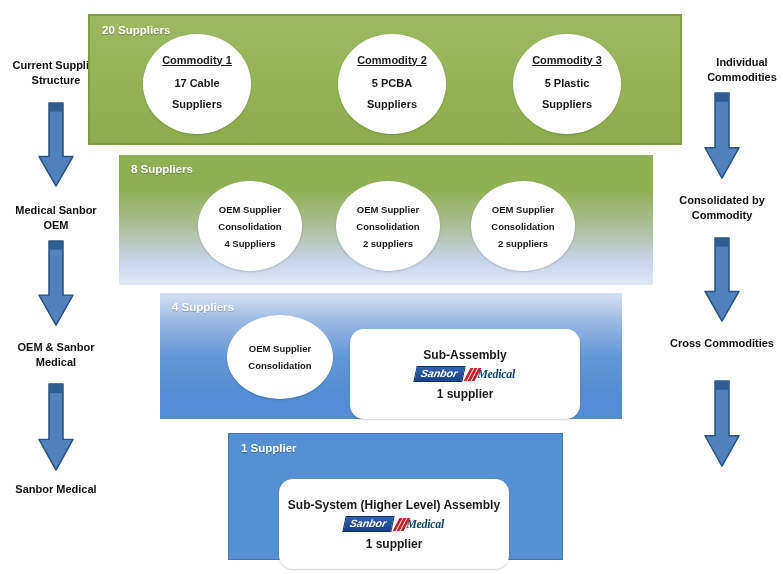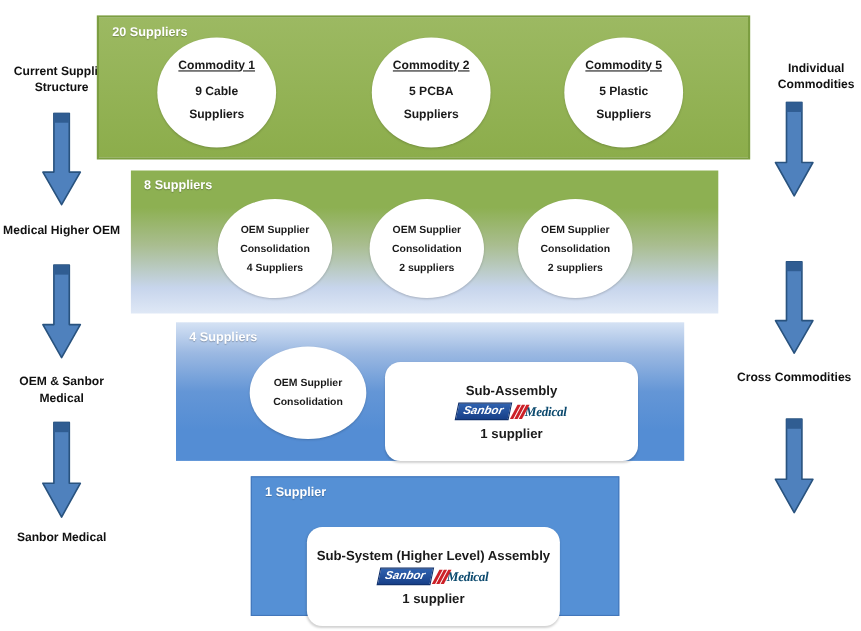--- a/index.html
+++ b/index.html
@@ -75,21 +75,21 @@
 
 <div class="canvas">
 
   <div class="side-label" style="left:2px;top:58px;width:108px">Current Supplier Structure</div>
 
   <svg class="arrow" style="left:36px;top:102px;height:86px" viewBox="0 0 40 90" preserveAspectRatio="none">
     <path d="M13,1 H27 V57 H37 L20,88 L3,57 H13 Z" fill="#4f81bd" stroke="#29537f" stroke-width="1.5" stroke-linejoin="round"></path>
     <rect x="13" y="1" width="14" height="9" fill="#305d92"></rect>
   </svg>
 
-  <div class="side-label" style="left:2px;top:203px;width:108px">Medical Higher OEM</div>
+  <div class="side-label" style="left:2px;top:203px;width:108px">Medical Sanbor OEM</div>
 
   <svg class="arrow" style="left:36px;top:240px;height:87px" viewBox="0 0 40 90" preserveAspectRatio="none">
     <path d="M13,1 H27 V57 H37 L20,88 L3,57 H13 Z" fill="#4f81bd" stroke="#29537f" stroke-width="1.5" stroke-linejoin="round"></path>
     <rect x="13" y="1" width="14" height="9" fill="#305d92"></rect>
   </svg>
 
   <div class="side-label" style="left:2px;top:340px;width:108px">OEM &amp; Sanbor Medical</div>
 
   <svg class="arrow" style="left:36px;top:383px;height:89px" viewBox="0 0 40 90" preserveAspectRatio="none">
     <path d="M13,1 H27 V57 H37 L20,88 L3,57 H13 Z" fill="#4f81bd" stroke="#29537f" stroke-width="1.5" stroke-linejoin="round"></path>
@@ -98,51 +98,52 @@
 
   <div class="side-label" style="left:2px;top:482px;width:108px">Sanbor Medical</div>
 
   <div class="side-label" style="left:687px;top:55px;width:110px">Individual Commodities</div>
 
   <svg class="arrow" style="left:702px;top:92px;height:88px" viewBox="0 0 40 90" preserveAspectRatio="none">
     <path d="M13,1 H27 V57 H37 L20,88 L3,57 H13 Z" fill="#4f81bd" stroke="#29537f" stroke-width="1.5" stroke-linejoin="round"></path>
     <rect x="13" y="1" width="14" height="9" fill="#305d92"></rect>
   </svg>
 
+  <div class="side-label" style="left:667px;top:193px;width:110px">Consolidated by Commodity</div>
 
   <svg class="arrow" style="left:702px;top:237px;height:86px" viewBox="0 0 40 90" preserveAspectRatio="none">
     <path d="M13,1 H27 V57 H37 L20,88 L3,57 H13 Z" fill="#4f81bd" stroke="#29537f" stroke-width="1.5" stroke-linejoin="round"></path>
     <rect x="13" y="1" width="14" height="9" fill="#305d92"></rect>
   </svg>
 
   <div class="side-label" style="left:667px;top:336px;width:110px">Cross Commodities</div>
 
   <svg class="arrow" style="left:702px;top:380px;height:88px" viewBox="0 0 40 90" preserveAspectRatio="none">
     <path d="M13,1 H27 V57 H37 L20,88 L3,57 H13 Z" fill="#4f81bd" stroke="#29537f" stroke-width="1.5" stroke-linejoin="round"></path>
     <rect x="13" y="1" width="14" height="9" fill="#305d92"></rect>
   </svg>
 
 
   <div class="band band-20">
     <div class="band-label">20 Suppliers</div>
 
     <div class="ellipse e-large" style="left:53px;top:18px">
       <div class="etitle">Commodity 1</div>
-      <div class="eline">9 Cable</div>
+      <div class="eline">17 Cable</div>
       <div class="eline">Suppliers</div>
     </div>
 
     <div class="ellipse e-large" style="left:248px;top:18px">
       <div class="etitle">Commodity 2</div>
       <div class="eline">5 PCBA</div>
       <div class="eline">Suppliers</div>
     </div>
 
     <div class="ellipse e-large" style="left:423px;top:18px">
-      <div class="etitle">Commodity 5</div>
+      <div class="etitle">Commodity 3</div>
       <div class="eline">5 Plastic</div>
       <div class="eline">Suppliers</div>
     </div>
   </div>
 
   <div class="band band-8">
     <div class="band-label">8 Suppliers</div>
 
     <div class="ellipse e-small" style="left:79px;top:26px">
       <div class="eline">OEM Supplier</div>

